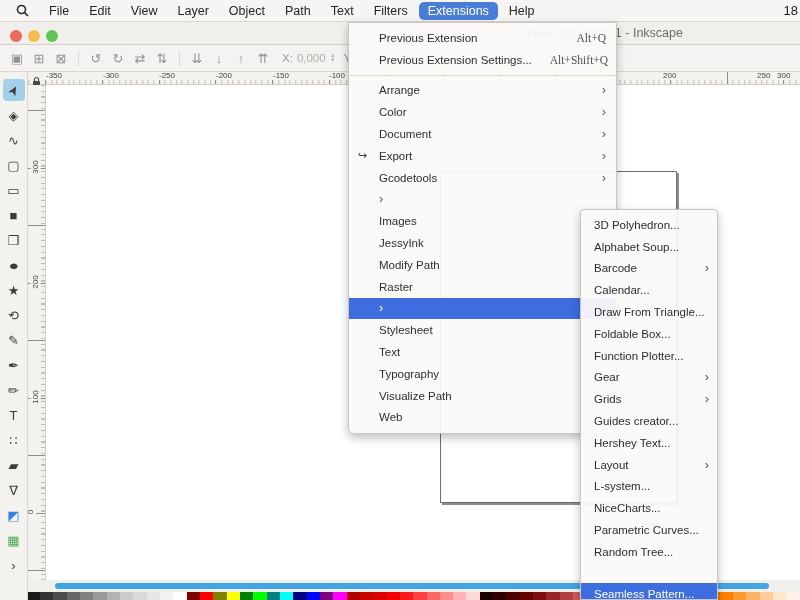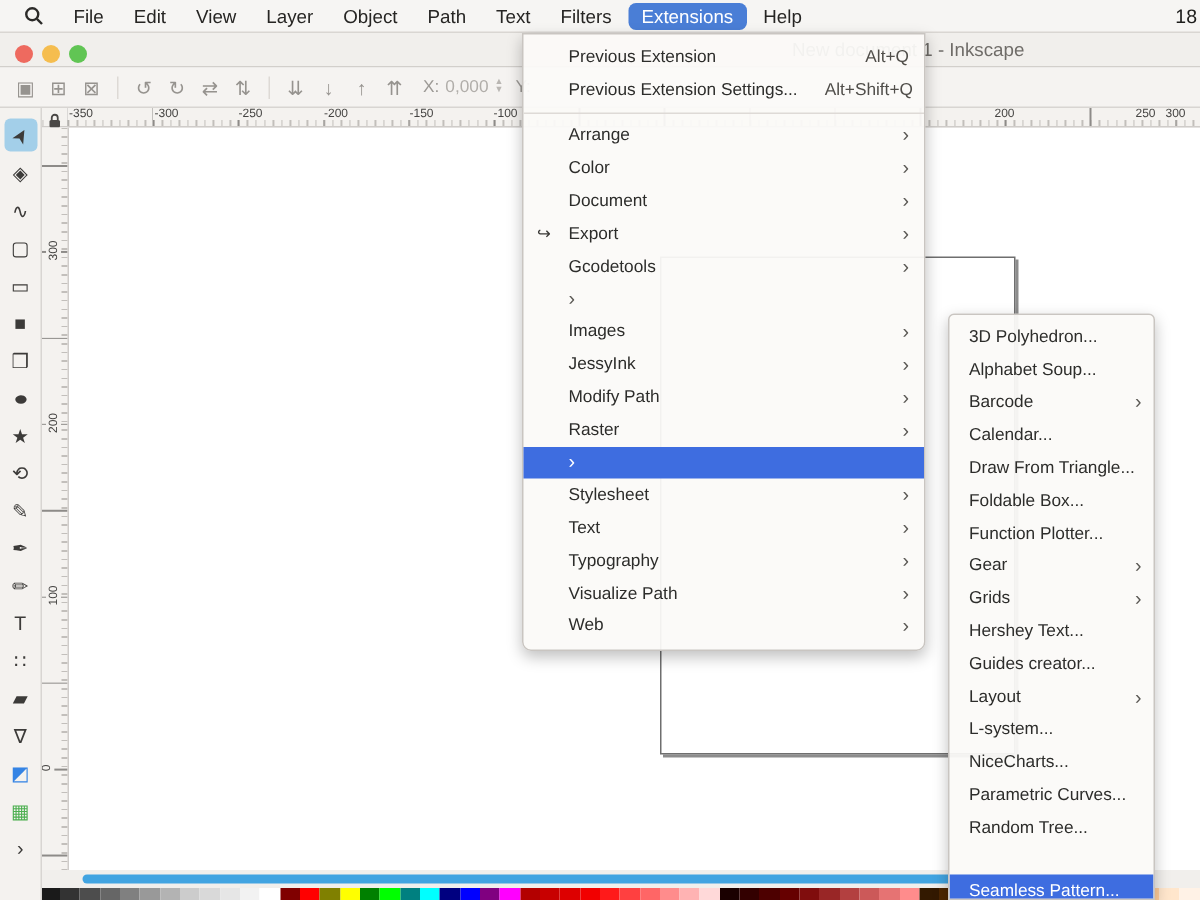--- a/index.html
+++ b/index.html
@@ -80,26 +80,26 @@
   .swatch { flex:1 0 auto; height:8px; }
   .swatch.none { background:
       linear-gradient(45deg, transparent 42%, #d40000 42% 58%, transparent 58%),
       linear-gradient(-45deg, transparent 42%, #d40000 42% 58%, transparent 58%), #fff; }
 
   
   .menu { background:rgba(251,250,248,0.94); border:1px solid #c9c5c1;
           box-shadow:0 4px 10px rgba(0,0,0,0.25); font-size:11.5px; color:#2d2d2b; }
   #extmenu { left:348px; top:22px; width:269px; padding:4px 0 5px 0; z-index:50;
              border-radius:0 0 6px 6px; }
-  #submenu { left:632px; top:209px; width:138px; height:391px; padding:4px 0; overflow:hidden;
+  #submenu { left:580px; top:209px; width:138px; height:391px; padding:4px 0; overflow:hidden;
              z-index:60; border-radius:4px 4px 0 0; }
   .mrow { height:21.8px; display:flex; align-items:center; padding:0 10px 0 30px; position:relative; }
   #submenu .mrow { padding:0 8px 0 13px; }
   .mrow .lbl { flex:1; white-space:nowrap; }
-  .mrow .accel { color:#504e4a; margin-left:18px; }
+  .mrow .accel { color:#504e4a; margin-left:18px;font-family:Liberation Serif, serif; }
   .mrow .arrow { color:#5b5955; font-size:13px; line-height:10px; }
   .mrow .gutter-ic { position:absolute; left:9px; top:4px; font-size:11px; color:#3a3936; }
   .mrow.hl { background:#3e6de0; color:#fff; }
   .mrow.hl .arrow { color:#fff; }
   .msep { height:1px; background:#dedad6; margin:4px 0; }
 </style>
 </head>
 <body>
 
 <div id="canvas" class="abs">
@@ -420,24 +420,24 @@
     </div>
     <div class="mrow">
       <span class="lbl">Gear</span>
       <span class="arrow">›</span>
     </div>
     <div class="mrow">
       <span class="lbl">Grids</span>
       <span class="arrow">›</span>
     </div>
     <div class="mrow">
+      <span class="lbl">Guides creator...</span>
+    </div>
+    <div class="mrow">
       <span class="lbl">Hershey Text...</span>
-    </div>
-    <div class="mrow">
-      <span class="lbl">Guides creator...</span>
     </div>
     <div class="mrow">
       <span class="lbl">Layout</span>
       <span class="arrow">›</span>
     </div>
     <div class="mrow">
       <span class="lbl">L-system...</span>
     </div>
     <div class="mrow">
       <span class="lbl">NiceCharts...</span>

